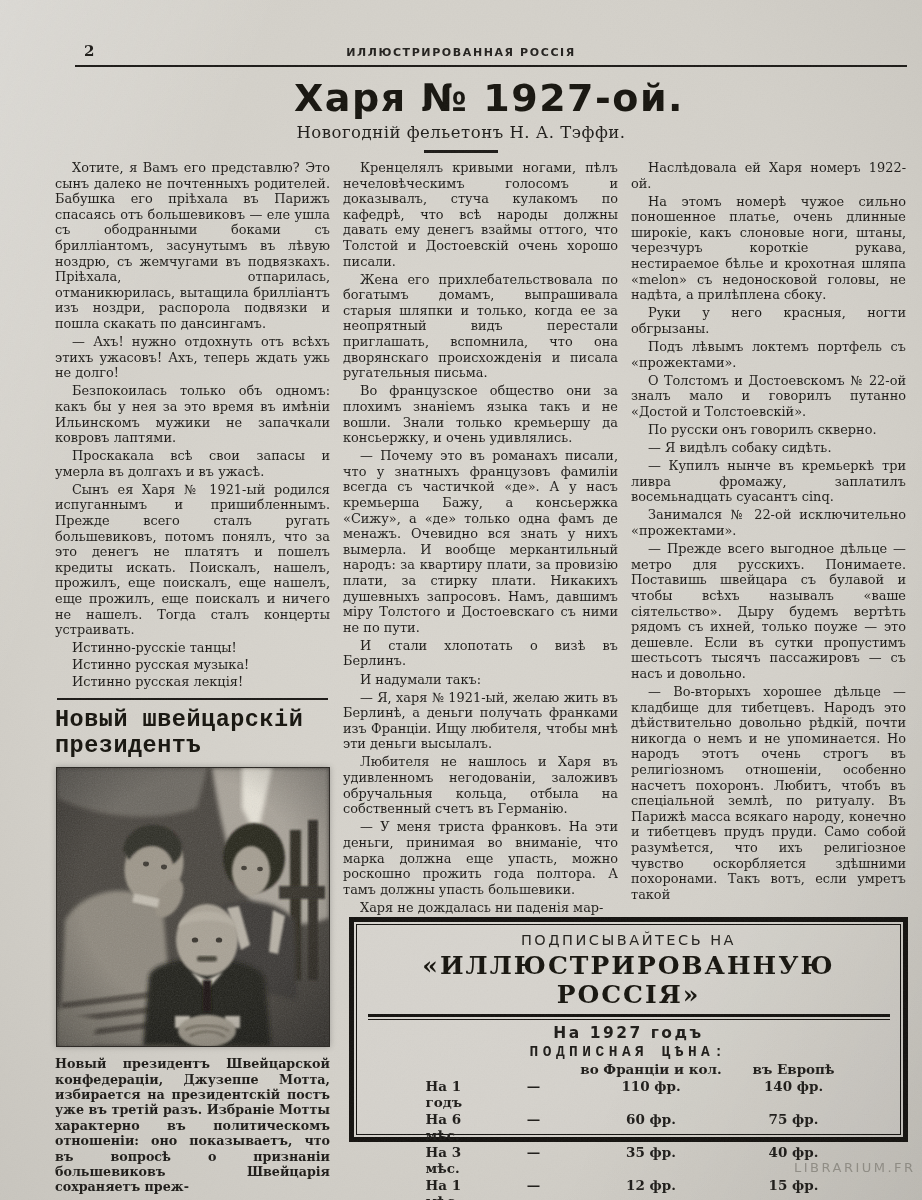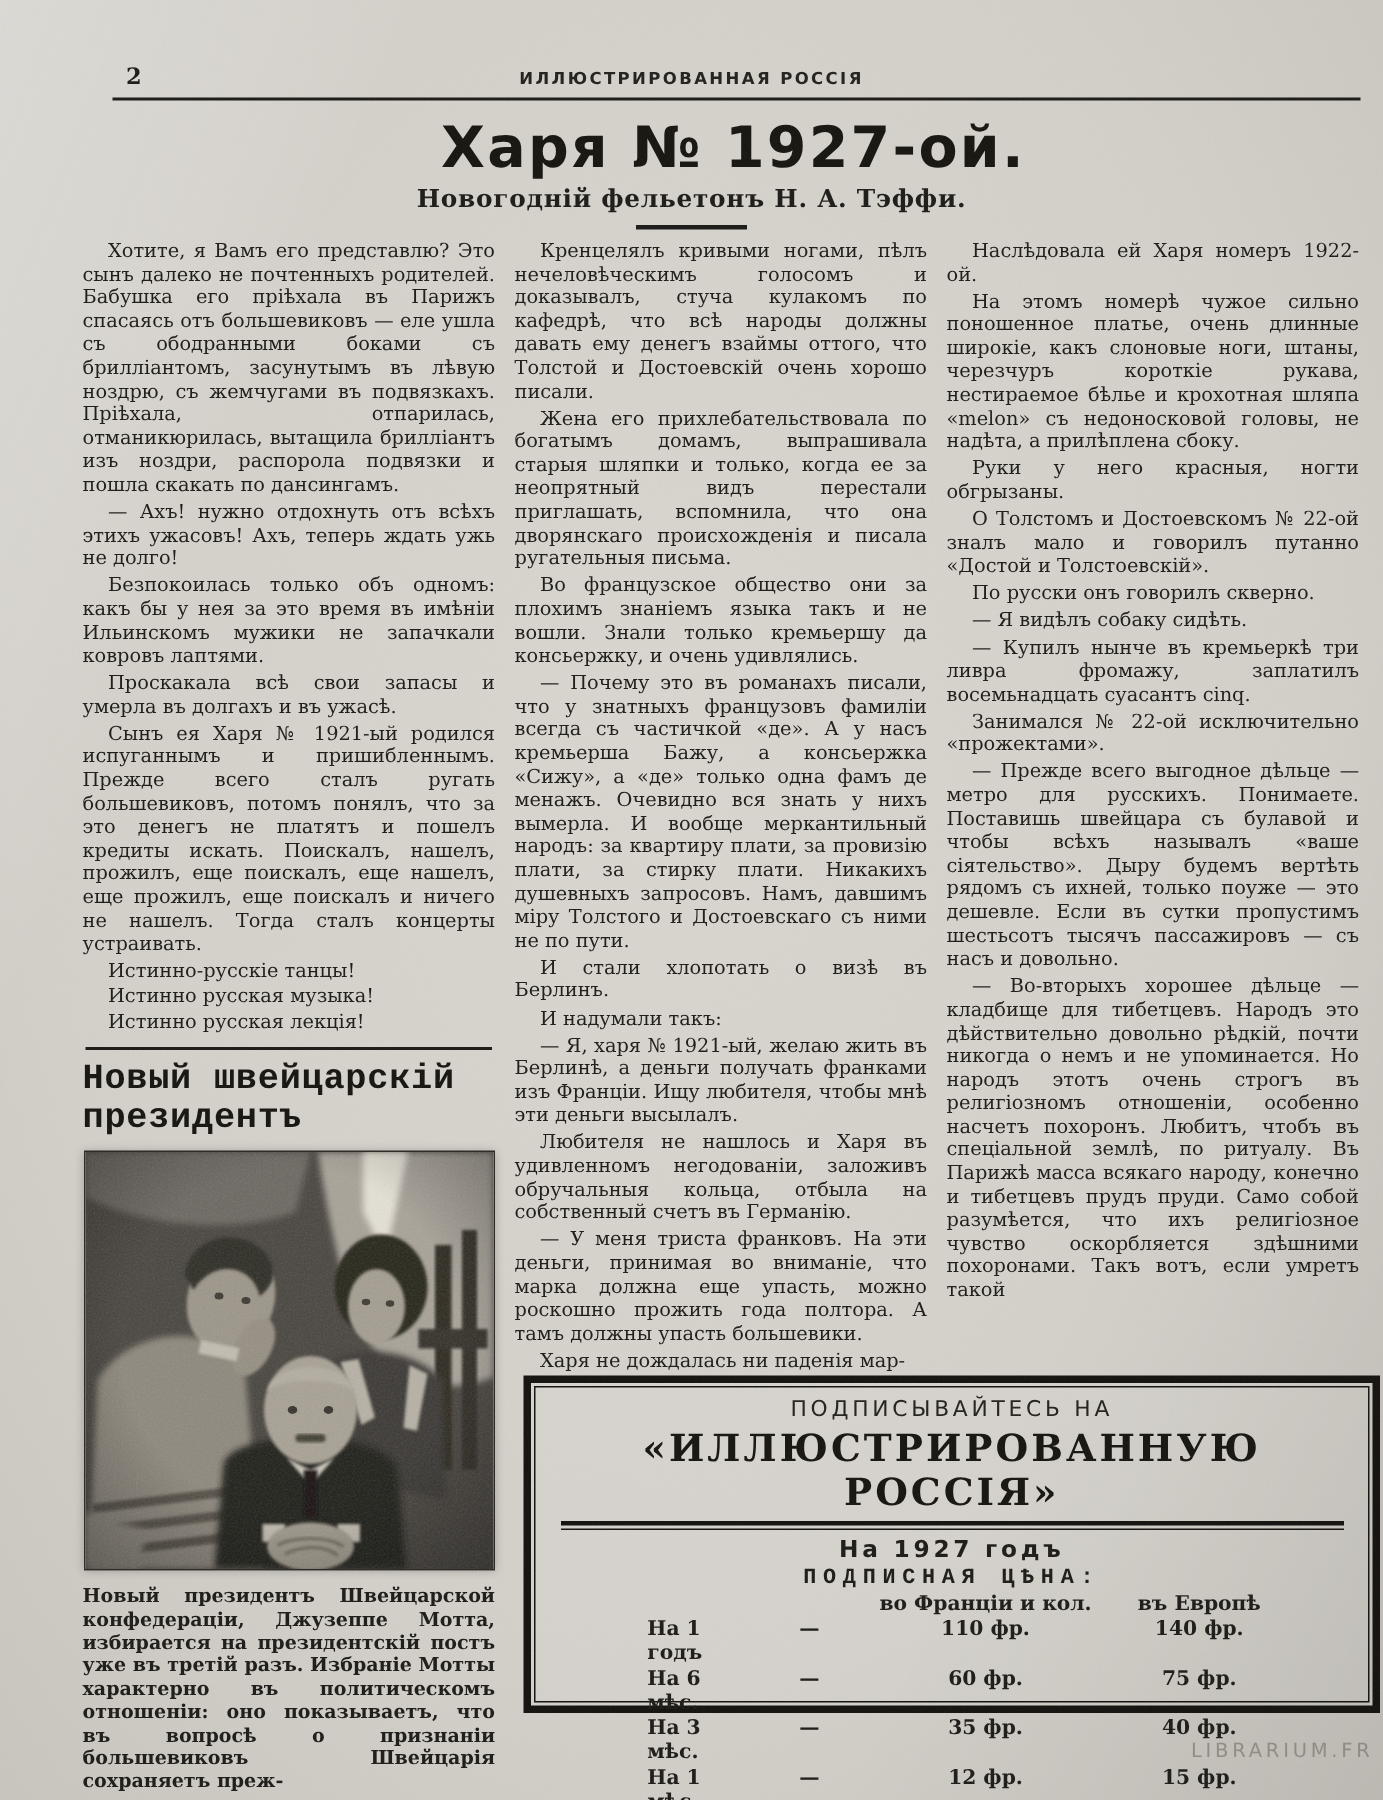--- a/index.html
+++ b/index.html
@@ -23,21 +23,21 @@
     letter-spacing:1.6px; color:#23211e;
   }
   .head-rule { position:absolute; top:65px; left:75px; width:832px; height:2px; background:#1d1b18; box-shadow:0 3px 0 -2px rgba(30,28,24,0.35); }
   .article-title {
     position:absolute; top:76px; left:0; width:100%; text-align:center;
     font-family:"DejaVu Sans", sans-serif; font-weight:800; font-size:38px;
     letter-spacing:1.5px; color:#17150f;padding-left:28px;
   }
   .article-subtitle {
     position:absolute; top:123px; left:0; width:100%; text-align:center;
-    font-weight:700; font-size:16.5px; letter-spacing:0.5px;
+    font-weight:400; font-size:16.5px; letter-spacing:0.5px;
   }
   .sub-rule { position:absolute; top:150px; left:424px; width:74px; height:3px; background:#1d1b18; }
 
   
   .columns { position:absolute; top:160px; left:55px; width:852px; display:flex; gap:13px; }
   .col { width:275px; font-size:12.9px; line-height:15.6px; text-align:justify; }
   .col p { margin:0 0 2.5px 0; text-indent:17px; }
   .exclaim { margin-bottom:1px !important; }
 
   .section-divider { height:2px; background:#1c1a17; margin:9px 2px 7px 2px; }
@@ -46,21 +46,21 @@
     line-height:26px; text-align:left; letter-spacing:0.5px; color:#17150f;
     margin:2px 0 8px 0;
   }
   .photo-frame { width:272px; height:278px; margin:0 auto 9px auto; border:1px solid #2b2824; box-shadow:0 0 6px rgba(0,0,0,0.25); }
   .photo-frame svg { display:block; }
   .caption { font-size:12.7px; line-height:15.4px; font-weight:700; text-align:justify; }
 
   
   .sub-box {
     position:absolute; left:349px; top:917px; width:549px; height:215px;
-    border:5px solid #14120f; background:rgba(255,255,255,0.06);padding-left:12px;
+    border:5px solid #14120f; background:rgba(255,255,255,0.06);
   }
   .sub-box-inner {
     position:absolute; inset:2px; border:1px solid #14120f;
     text-align:center; padding-top:7px;
   }
   .sb-line1 { font-family:"DejaVu Sans", sans-serif; font-size:14.5px; letter-spacing:2.5px; color:#24221e; }
   .sb-journal { font-size:25px; font-weight:700; letter-spacing:2px; margin-top:3px; color:#17150f; }
   .sb-double-rule { margin:5px auto 4px auto; width:522px; }
   .sb-double-rule .thick { height:3px; background:#14120f; }
   .sb-double-rule .thin { height:1px; background:#14120f; margin-top:2px; }
@@ -190,20 +190,21 @@
       <p>— Я, харя № 1921-ый, желаю жить въ Берлинѣ, а деньги получать франками изъ Франціи. Ищу любителя, чтобы мнѣ эти деньги высылалъ.</p>
       <p>Любителя не нашлось и Харя въ удивленномъ негодованіи, заложивъ обручальныя кольца, отбыла на собственный счетъ въ Германію.</p>
       <p>— У меня триста франковъ. На эти деньги, принимая во вниманіе, что марка должна еще упасть, можно роскошно прожить года полтора. А тамъ должны упасть большевики.</p>
       <p>Харя не дождалась ни паденія мар-</p>
     </div>
 
     <div class="col">
       <p>Наслѣдовала ей Харя номеръ 1922-ой.</p>
       <p>На этомъ номерѣ чужое сильно поношенное платье, очень длинные широкіе, какъ слоновые ноги, штаны, черезчуръ короткіе рукава, нестираемое бѣлье и крохотная шляпа «melon» съ недоносковой головы, не надѣта, а прилѣплена сбоку.</p>
       <p>Руки у него красныя, ногти обгрызаны.</p>
+      <p>Подъ лѣвымъ локтемъ портфель съ «прожектами».</p>
       <p>О Толстомъ и Достоевскомъ № 22-ой зналъ мало и говорилъ путанно «Достой и Толстоевскій».</p>
       <p>По русски онъ говорилъ скверно.</p>
       <p>— Я видѣлъ собаку сидѣть.</p>
       <p>— Купилъ нынче въ кремьеркѣ три ливра фромажу, заплатилъ восемьнадцать суасантъ cinq.</p>
       <p>Занимался № 22-ой исключительно «прожектами».</p>
       <p>— Прежде всего выгодное дѣльце — метро для русскихъ. Понимаете. Поставишь швейцара съ булавой и чтобы всѣхъ называлъ «ваше сіятельство». Дыру будемъ вертѣть рядомъ съ ихней, только поуже — это дешевле. Если въ сутки пропустимъ шестьсотъ тысячъ пассажировъ — съ насъ и довольно.</p>
       <p>— Во-вторыхъ хорошее дѣльце — кладбище для тибетцевъ. Народъ это дѣйствительно довольно рѣдкій, почти никогда о немъ и не упоминается. Но народъ этотъ очень строгъ въ религіозномъ отношеніи, особенно насчетъ похоронъ. Любитъ, чтобъ въ спеціальной землѣ, по ритуалу. Въ Парижѣ масса всякаго народу, конечно и тибетцевъ прудъ пруди. Само собой разумѣется, что ихъ религіозное чувство оскорбляется здѣшними похоронами. Такъ вотъ, если умретъ такой</p>
     </div>
   </div>
 

